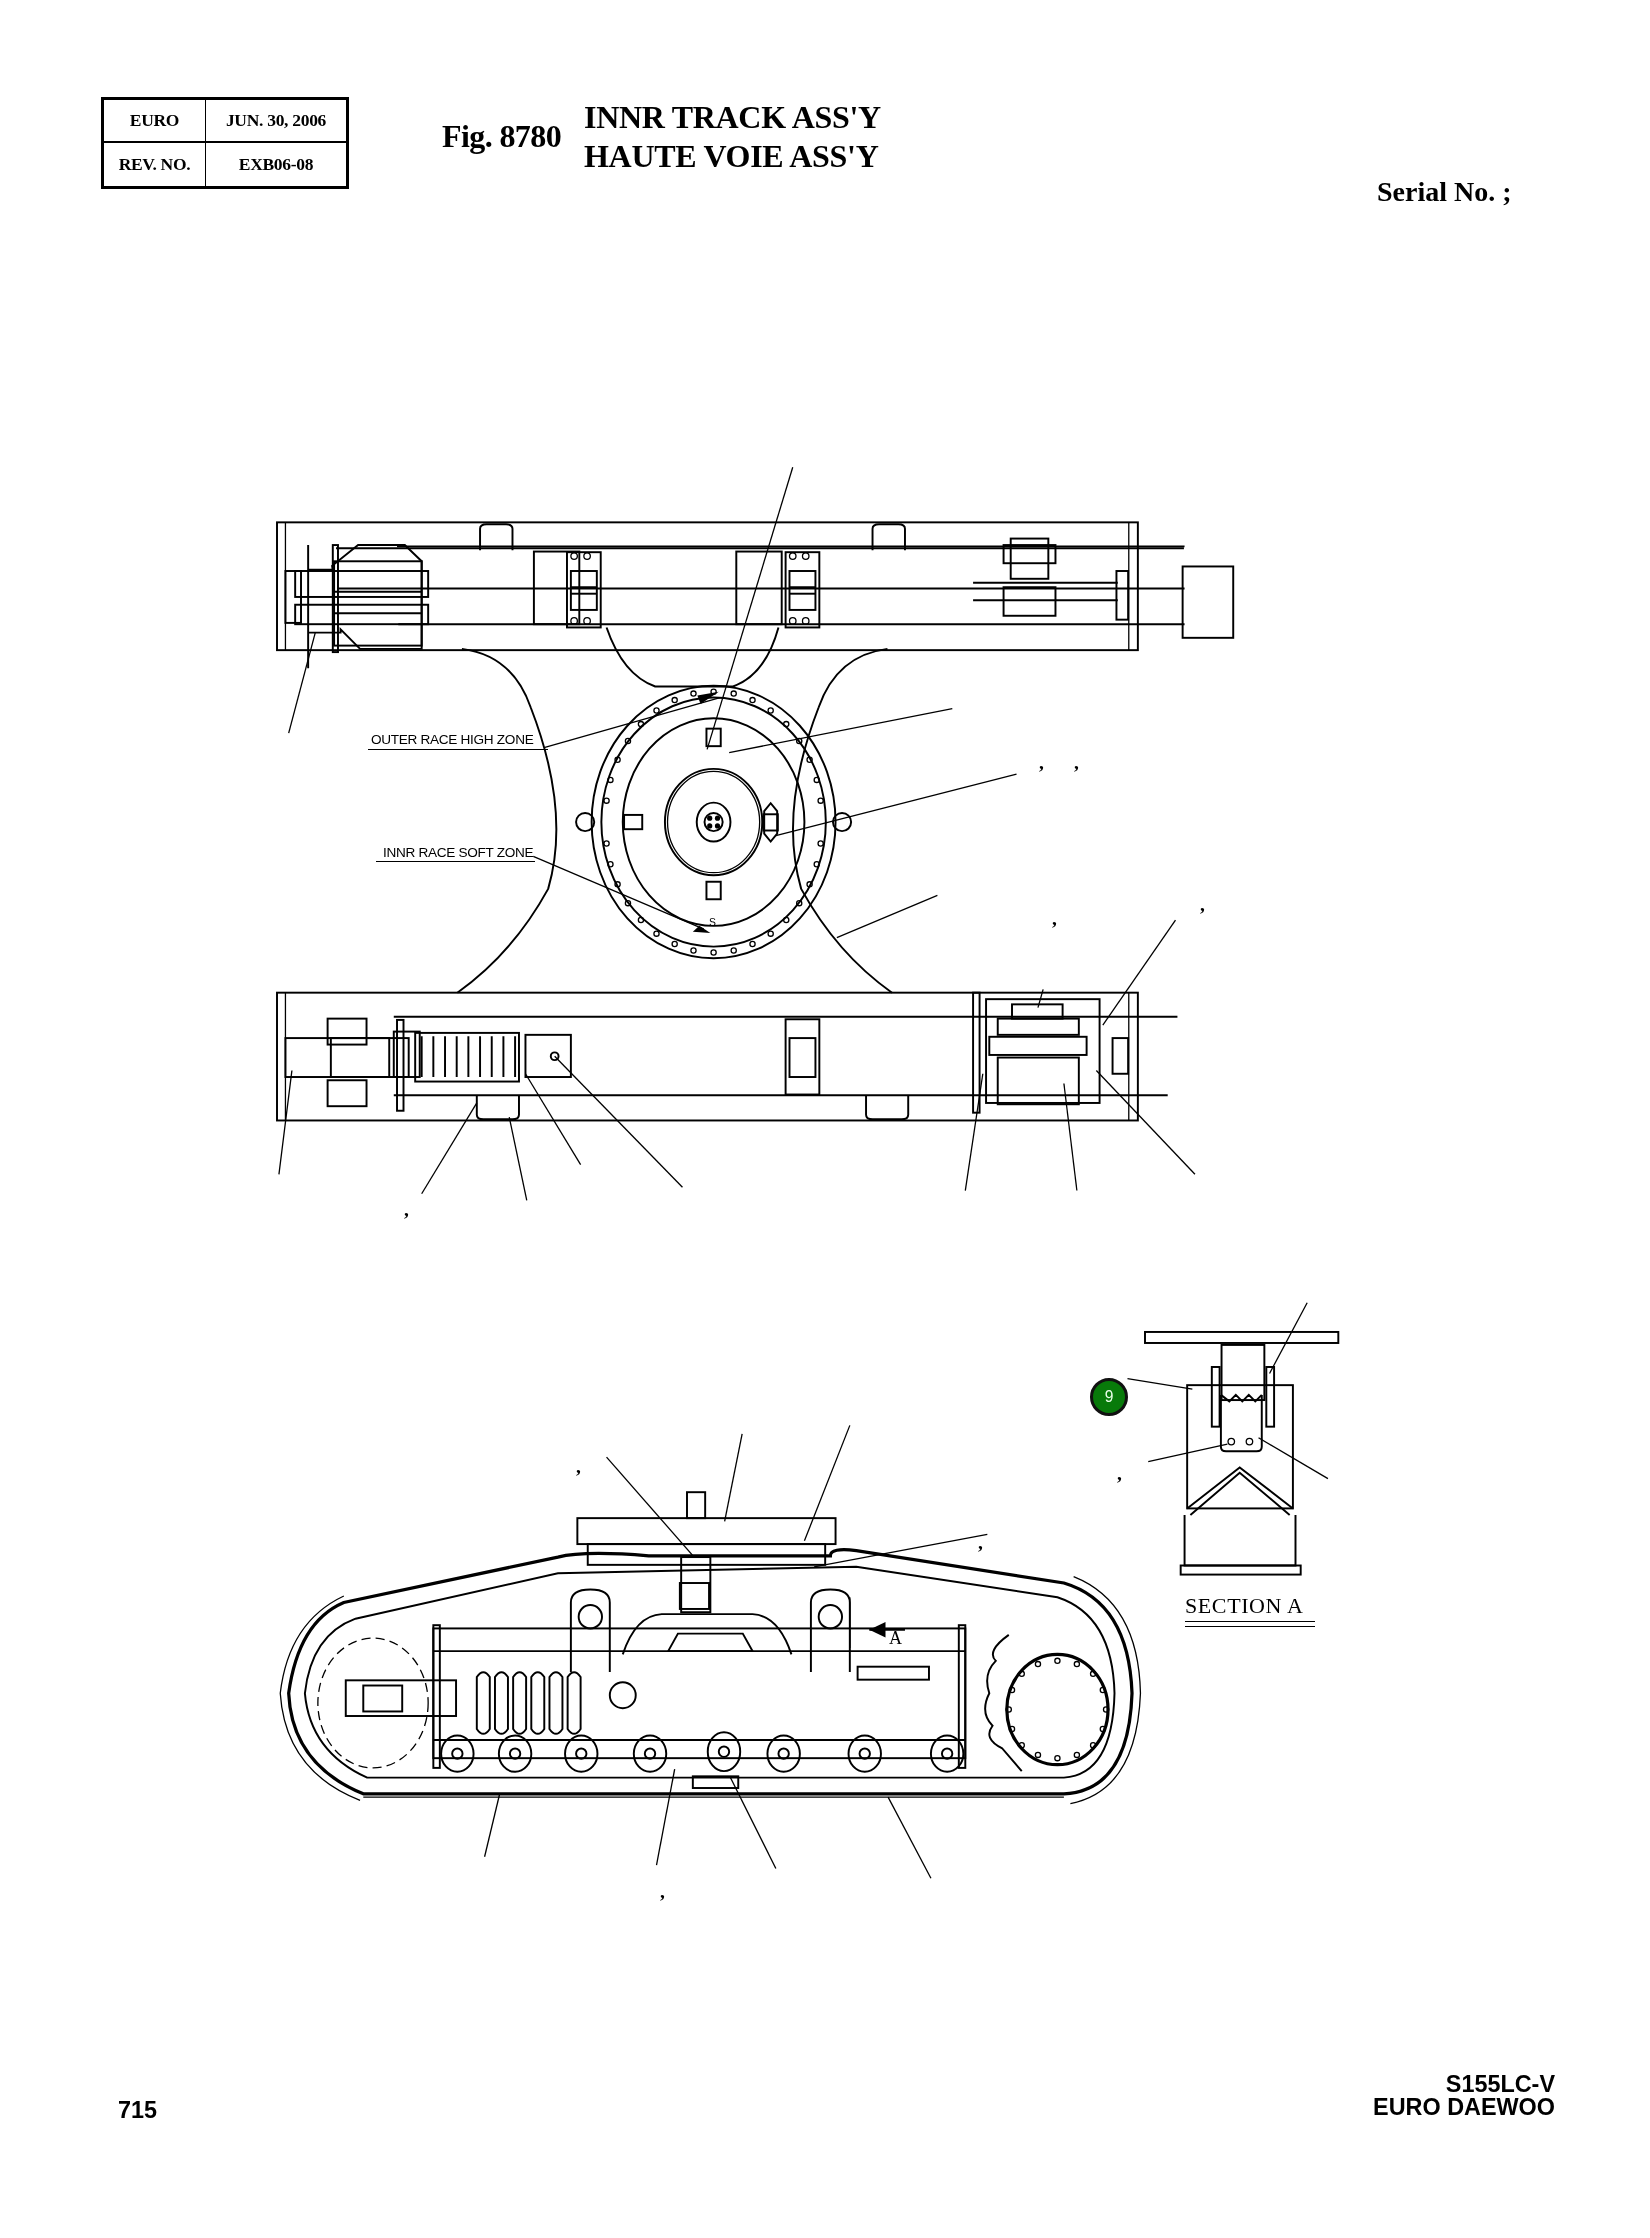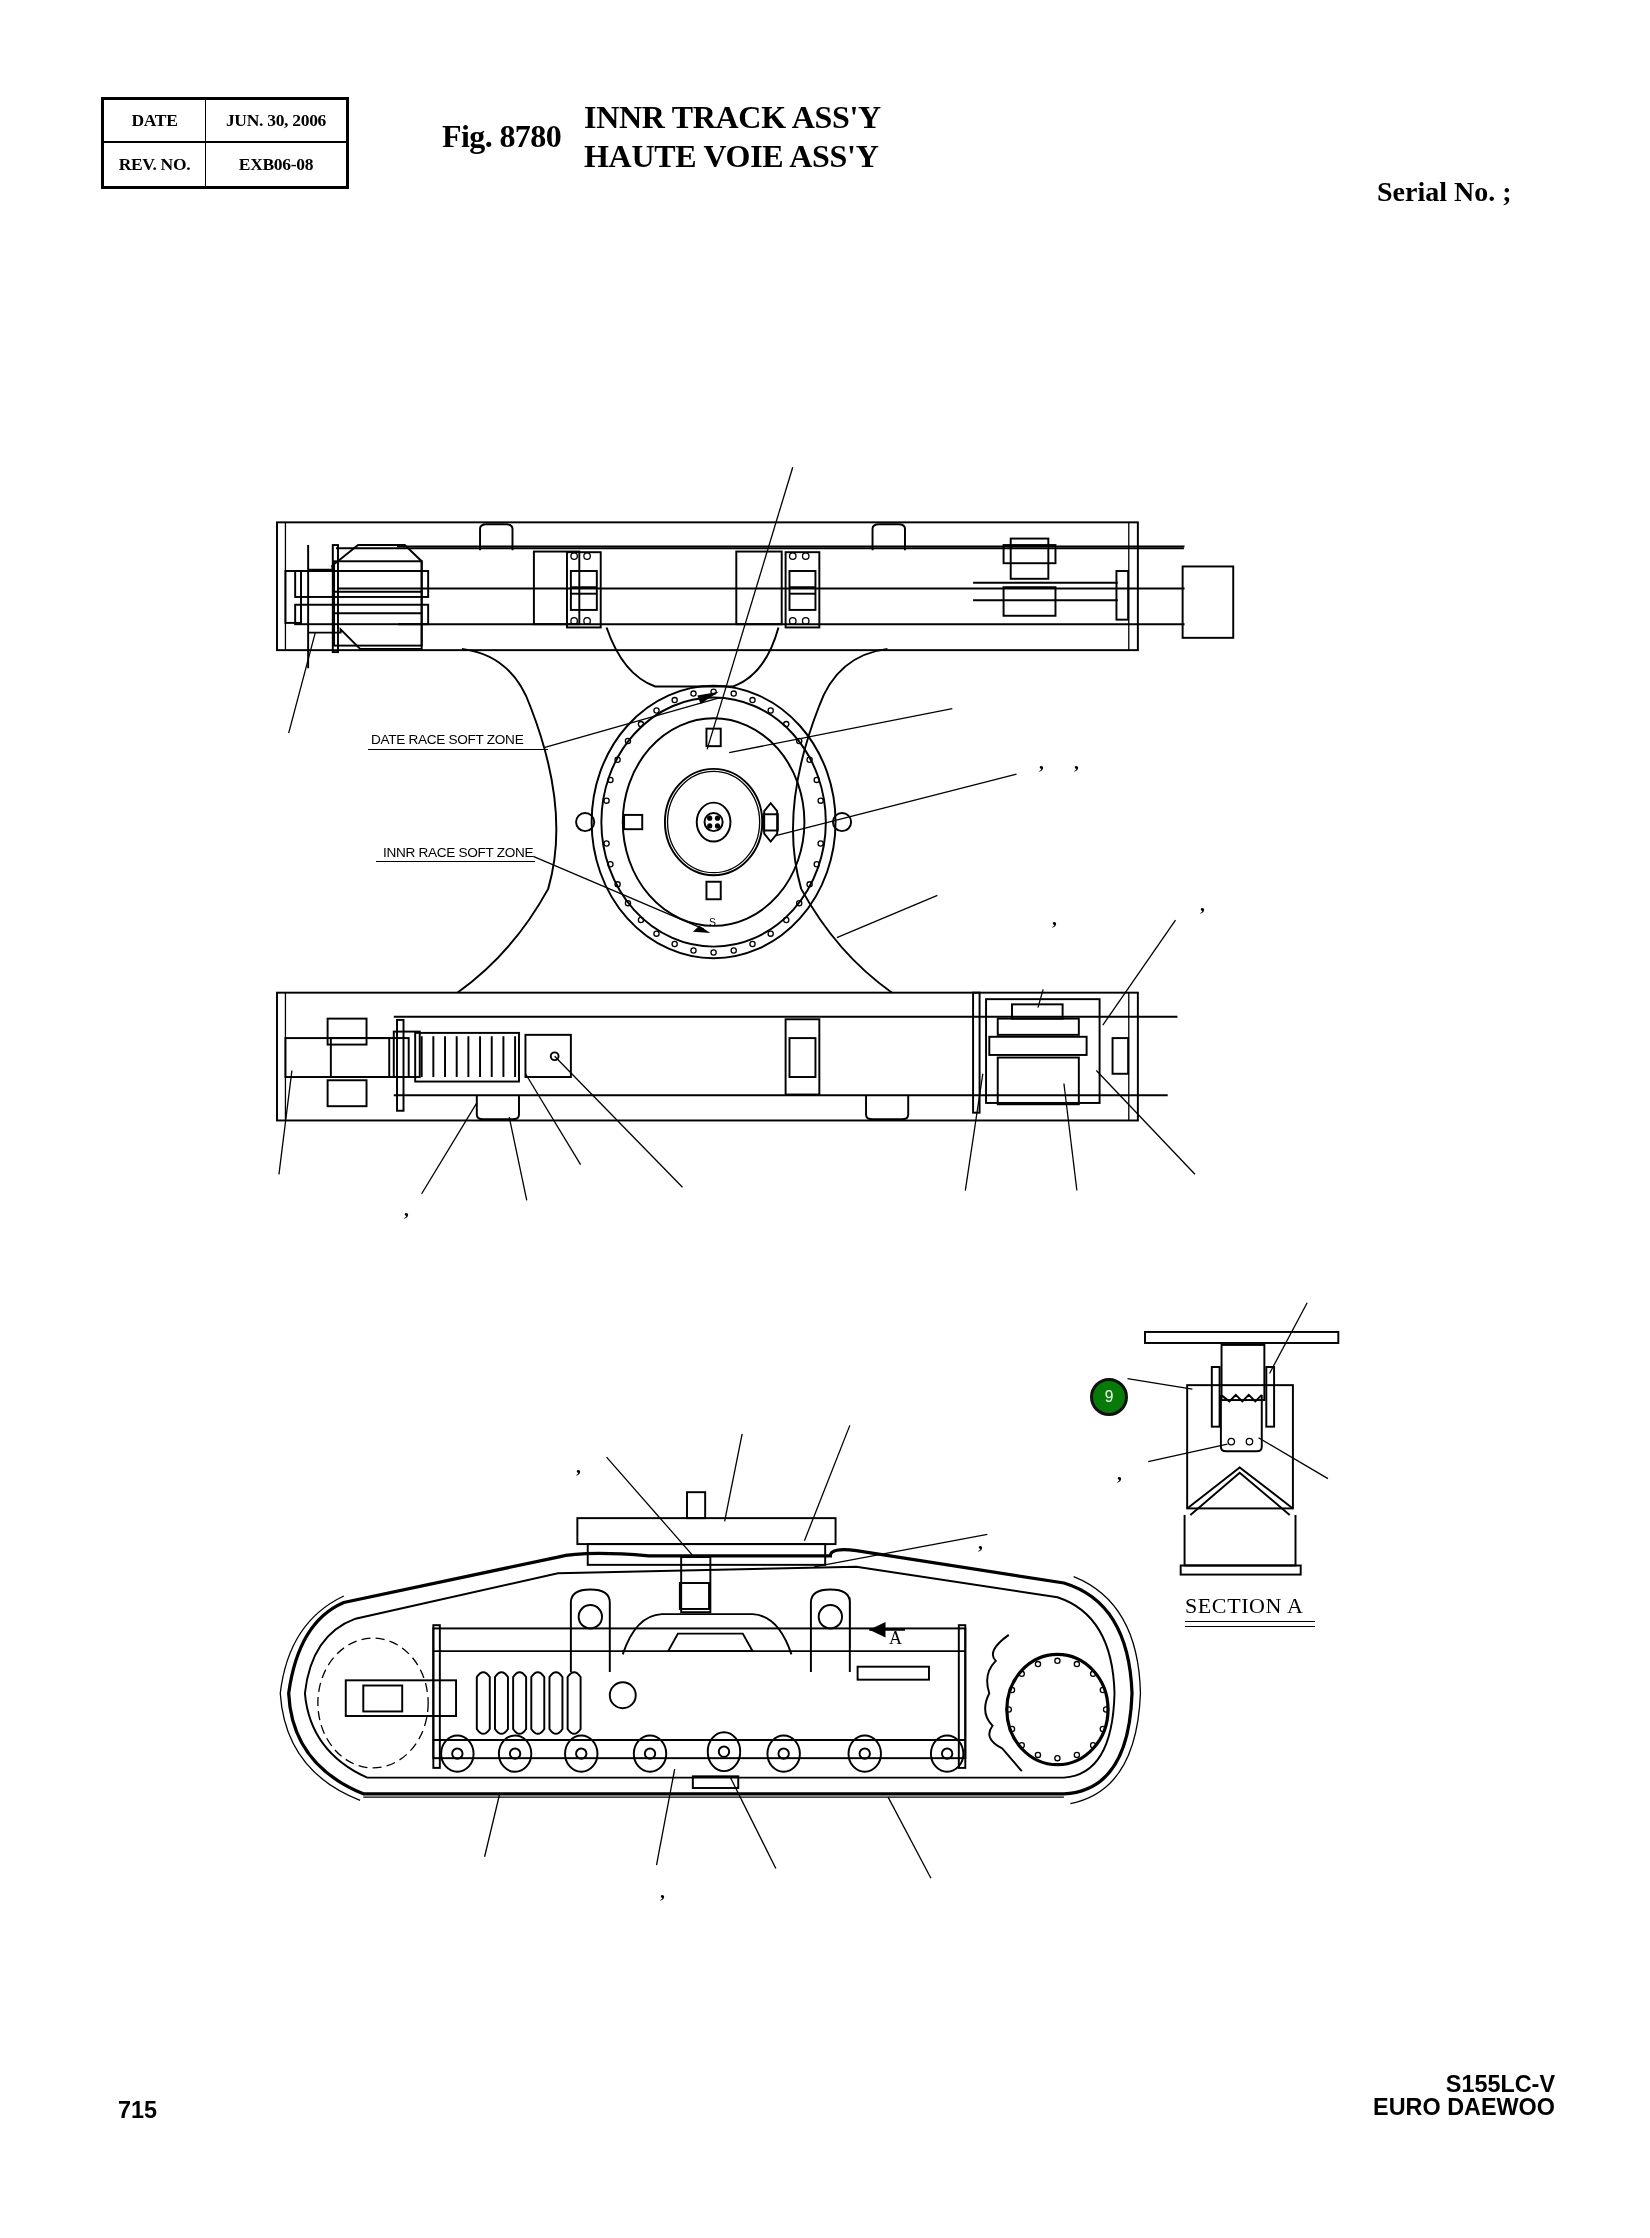--- a/index.html
+++ b/index.html
@@ -30,21 +30,21 @@
   svg .s { fill:none; stroke:#000; stroke-width:3; }
   svg .t { fill:none; stroke:#000; stroke-width:2; }
   svg .k { fill:none; stroke:#000; stroke-width:5; }
   svg .d { fill:none; stroke:#000; stroke-width:2; stroke-dasharray:14 8; }
   svg .f { fill:#000; stroke:none; }
 </style>
 </head>
 <body>
 
 <div id="rev-box" class="abs">
-  <div class="c1 r1">DATE</div>
+  <div class="c1 r1">EURO</div>
   <div class="r1">JUN. 30, 2006</div>
   <div class="c1">REV. NO.</div>
   <div>EXB06-08</div>
 </div>
 <div id="fig-label" class="abs">Fig. 8780</div>
 <div id="title-en" class="abs">INNR TRACK ASS'Y</div>
 <div id="title-fr" class="abs">HAUTE VOIE ASS'Y</div>
 <div id="serial" class="abs">Serial No. ;</div>
 
 <svg width="1651" height="2239" viewBox="0 0 2545 3451">
@@ -337,21 +337,21 @@
       <line x1="935" y1="2246" x2="1070" y2="2400"></line>
       <line x1="1522" y1="2365" x2="1255" y2="2415"></line>
       <line x1="770" y1="2766" x2="747" y2="2862"></line>
       <line x1="1040" y1="2727" x2="1012" y2="2875"></line>
       <line x1="1126" y1="2740" x2="1196" y2="2880"></line>
       <line x1="1369" y1="2770" x2="1435" y2="2895"></line>
     </g>
   </g>
 </svg>
 
-<div id="note-outer" class="abs note">DATE RACE SOFT ZONE</div>
+<div id="note-outer" class="abs note">OUTER RACE HIGH ZONE</div>
 <div class="note-line" style="left:368px; top:749px; width:180px;"></div>
 <div id="note-inner" class="abs note">INNR RACE SOFT ZONE</div>
 <div class="note-line" style="left:376px; top:861px; width:159px;"></div>
 <div class="abs note" style="left:709px; top:917px; font-size:10.4px;">S</div>
 
 <div class="abs comma" style="left:1039px; top:752px;">,</div>
 <div class="abs comma" style="left:1074px; top:752px;">,</div>
 <div class="abs comma" style="left:1052px; top:908px;">,</div>
 <div class="abs comma" style="left:1200px; top:894px;">,</div>
 <div class="abs comma" style="left:404px; top:1199px;">,</div>

